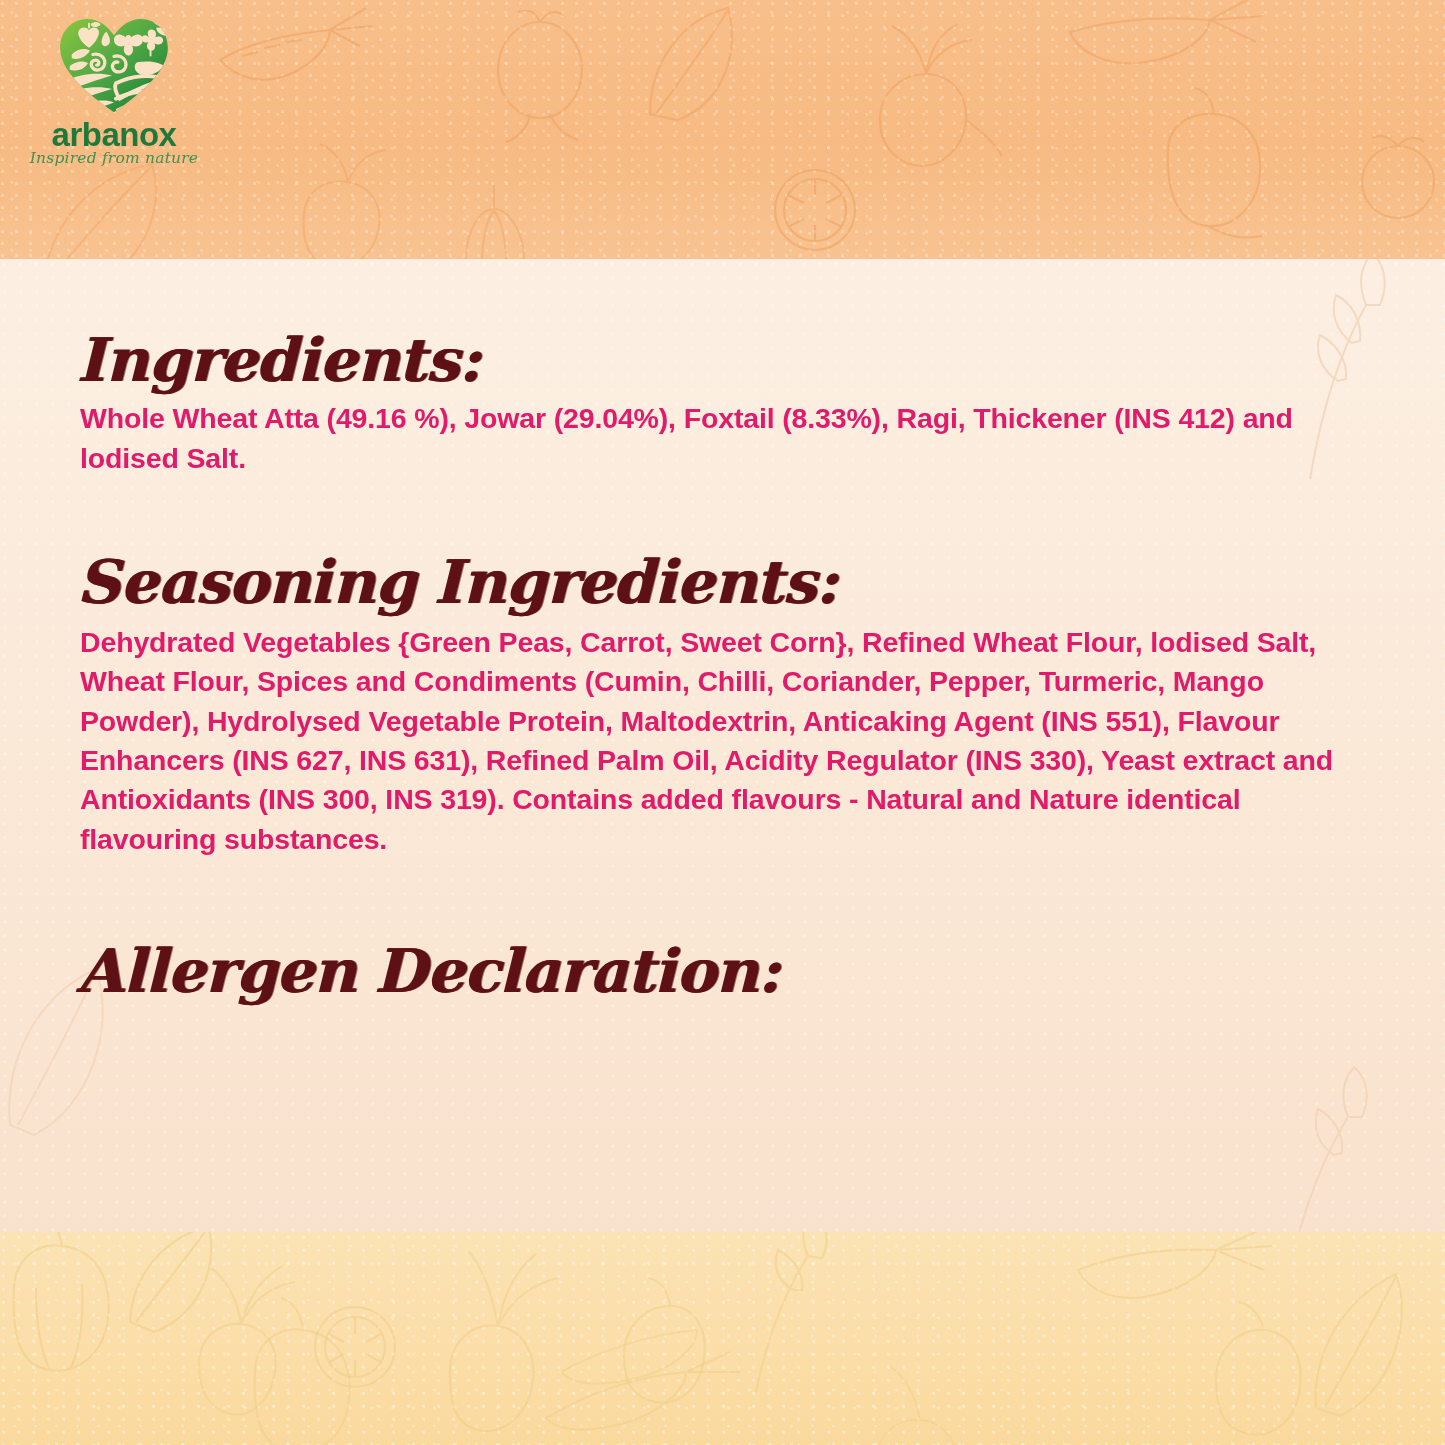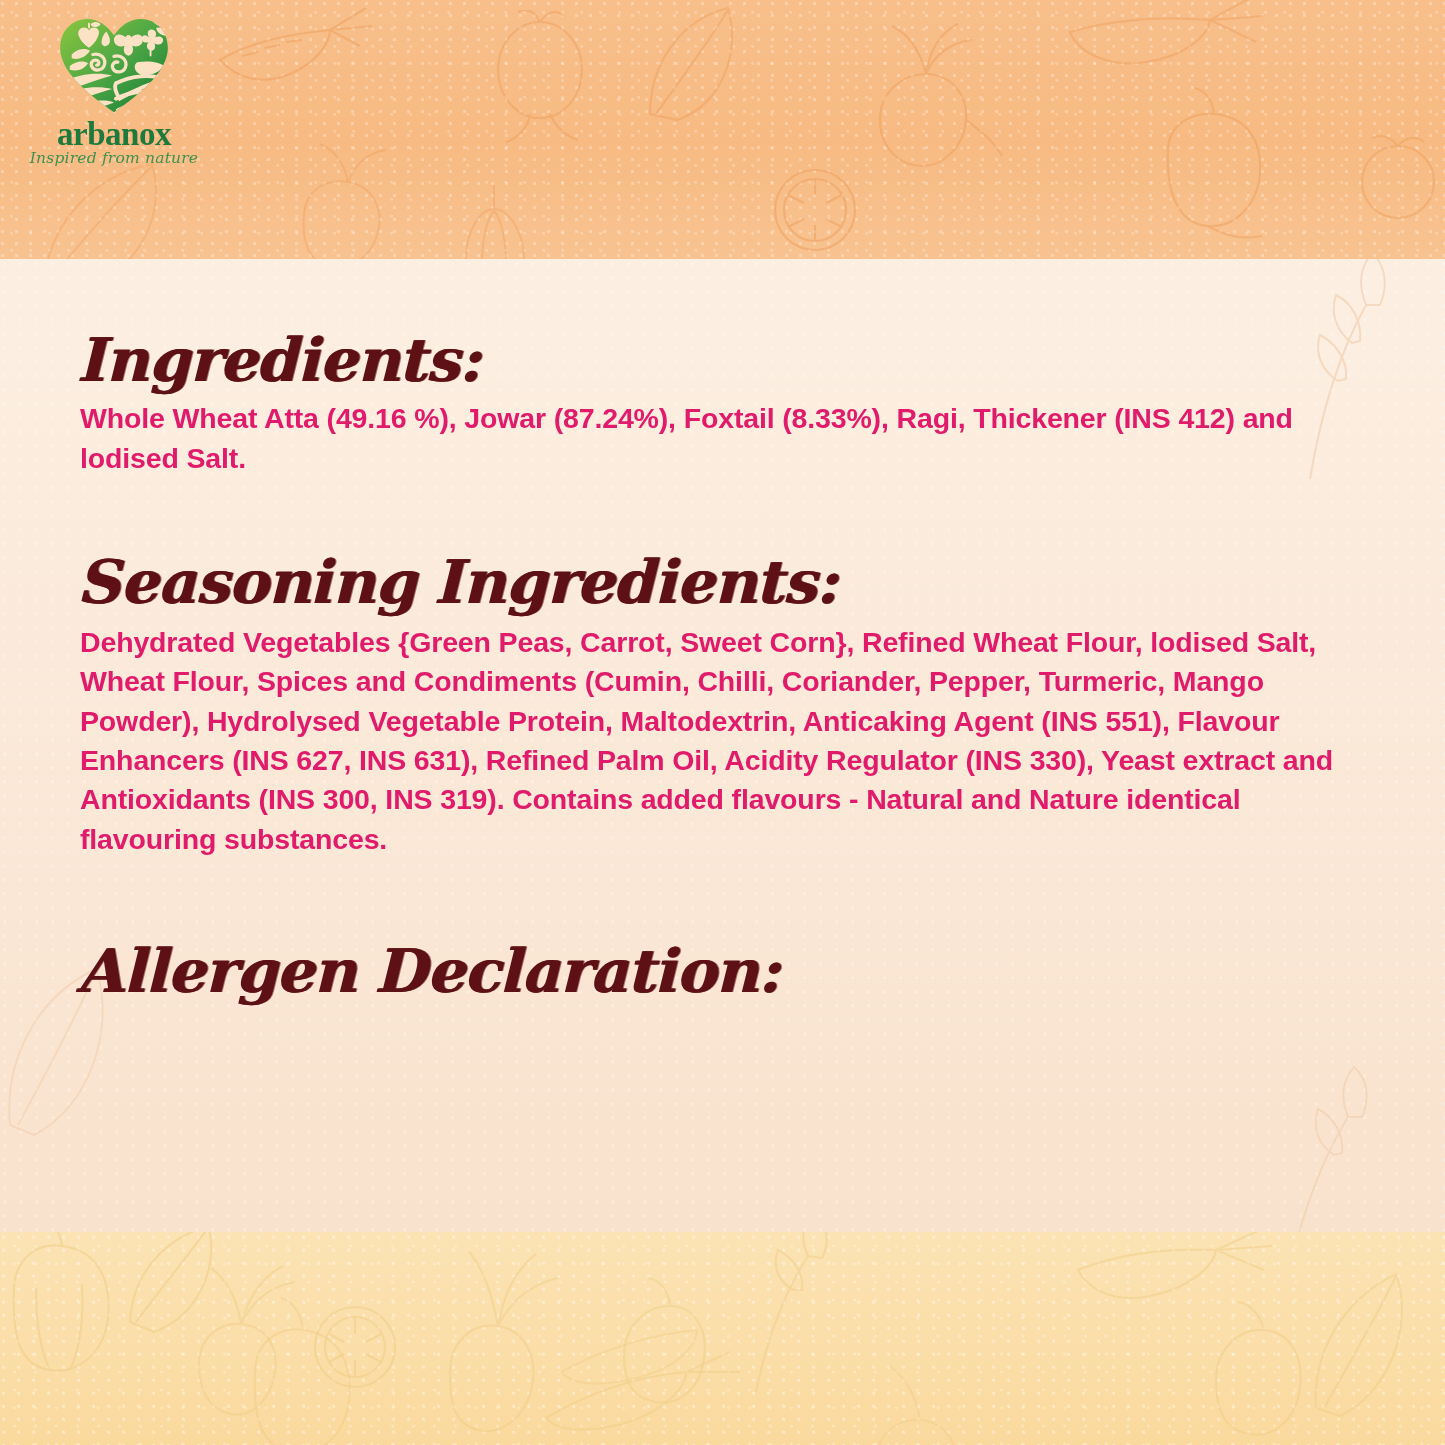--- a/index.html
+++ b/index.html
@@ -49,21 +49,21 @@
   .veg{position:absolute;pointer-events:none;}
   .veg svg{display:block;}
 
   
   .logo-wrap{
     position:absolute;left:24px;top:16px;width:180px;height:152px;
     text-align:center;
   }
   .logo-heart{width:116px;height:100px;margin:0 auto;display:block;}
   .logo-word{
-    font-family:Liberation Serif, serif;
+    font-family:Liberation Sans, sans-serif;
     font-weight:700;
     font-size:33px;
     letter-spacing:-0.5px;
     color:#1E7A3C;
     line-height:1;
     margin-top:2px;
   }
   .logo-tag{
     font-family:"DejaVu Serif","Liberation Serif",serif;
     font-style:italic;
@@ -345,21 +345,21 @@
       </g>
     </svg>
     <div class="logo-word">arbanox</div>
     <div class="logo-tag">Inspired from nature</div>
   </div>
 
   <div class="content">
 
     <div class="blk-ingredients">
       <h2 class="sec-heading">Ingredients:</h2>
-      <p class="sec-body">Whole Wheat Atta (49.16 %), Jowar (87.24%), Foxtail (8.33%), Ragi, Thickener (INS 412) and lodised Salt.</p>
+      <p class="sec-body">Whole Wheat Atta (49.16 %), Jowar (29.04%), Foxtail (8.33%), Ragi, Thickener (INS 412) and lodised Salt.</p>
     </div>
 
     <div class="blk-seasoning">
       <h2 class="sec-heading">Seasoning Ingredients:</h2>
       <p class="sec-body">Dehydrated Vegetables {Green Peas, Carrot, Sweet Corn}, Refined Wheat Flour, lodised Salt, Wheat Flour, Spices and Condiments (Cumin, Chilli, Coriander, Pepper, Turmeric, Mango Powder), Hydrolysed Vegetable Protein, Maltodextrin, Anticaking Agent (INS 551), Flavour Enhancers (INS 627, INS 631), Refined Palm Oil, Acidity Regulator (INS 330), Yeast extract and
 Antioxidants (INS 300, INS 319). Contains added flavours - Natural and Nature identical flavouring substances.</p>
     </div>
 
     <div class="blk-allergen">
       <h2 class="sec-heading">Allergen Declaration:</h2>

